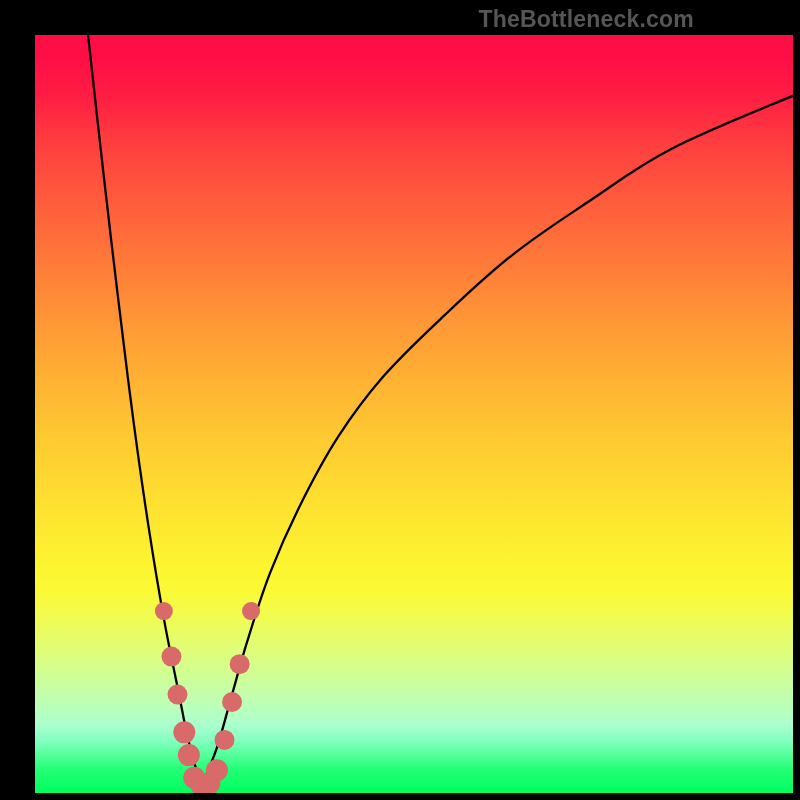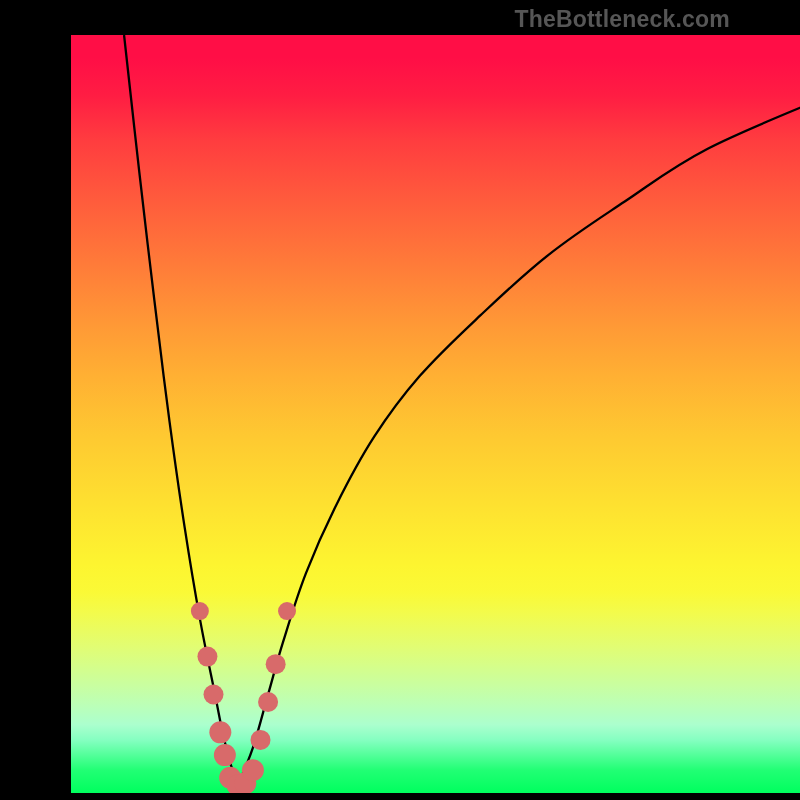--- a/index.html
+++ b/index.html
@@ -11,21 +11,20 @@
     background: #000;
     font-family: Arial, Helvetica, sans-serif;
   }
   .frame {
     position: absolute;
     left: 0;
     top: 0;
     width: 704px;
     height: 800px;
     background: #000;
-    margin-left: 36px;
   }
   .plot-area {
     position: absolute;
     left: 35px;
     top: 35px;
     width: 758px;
     height: 758px;
     background: linear-gradient(
       to bottom,
       #ff0e46 3%,

